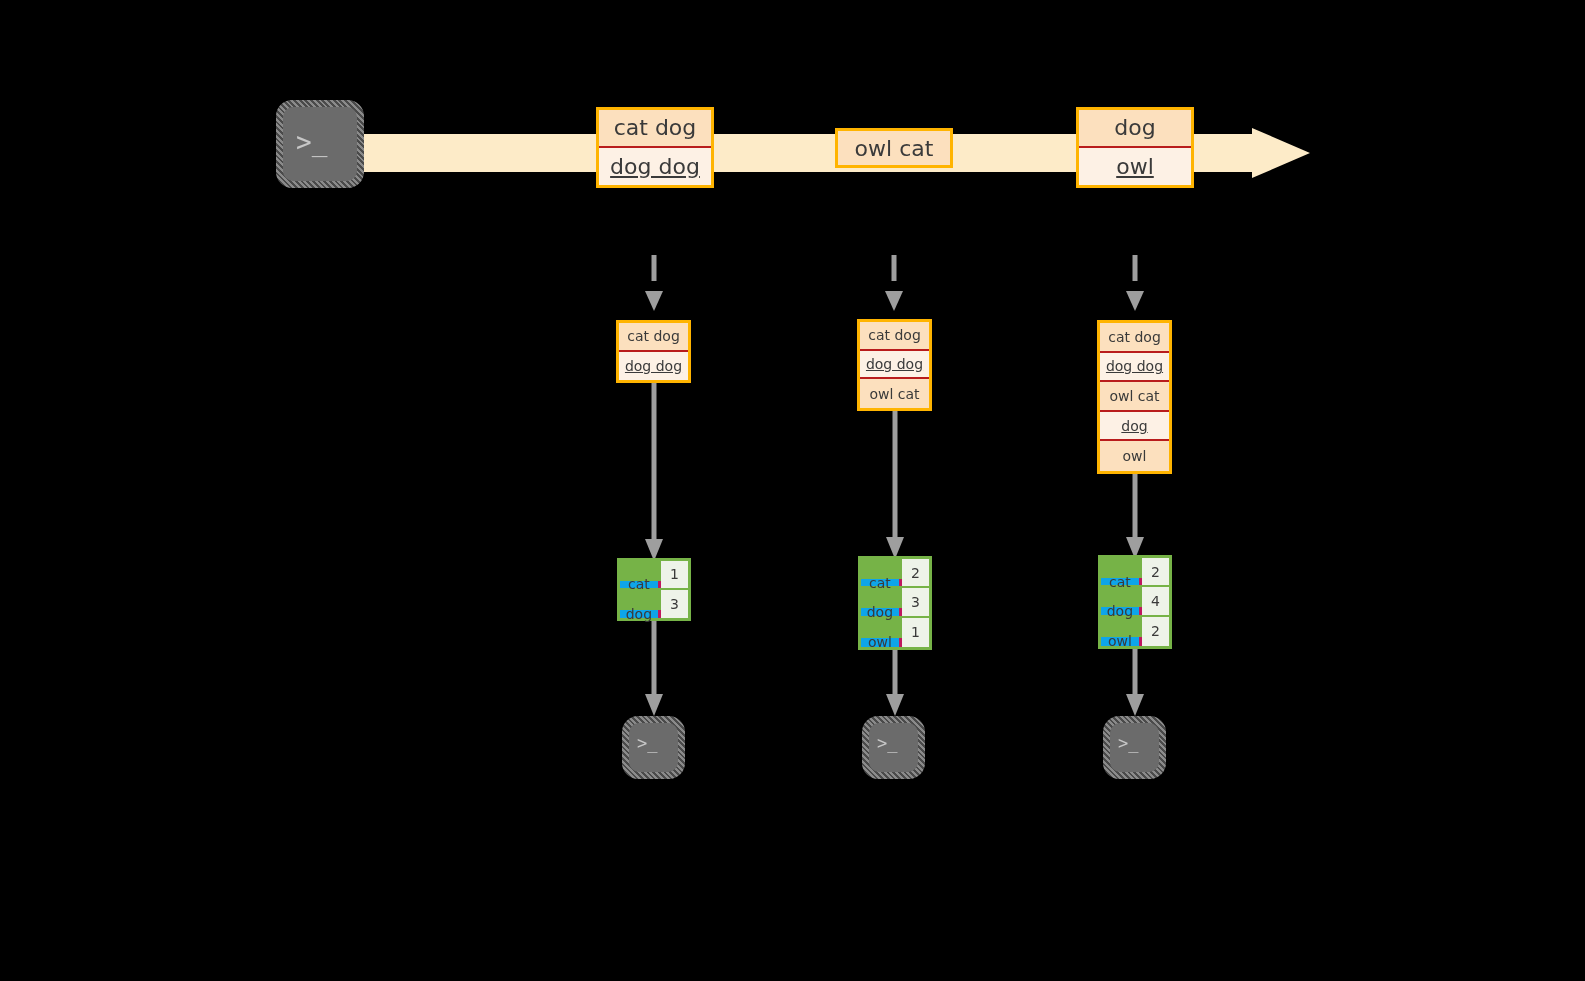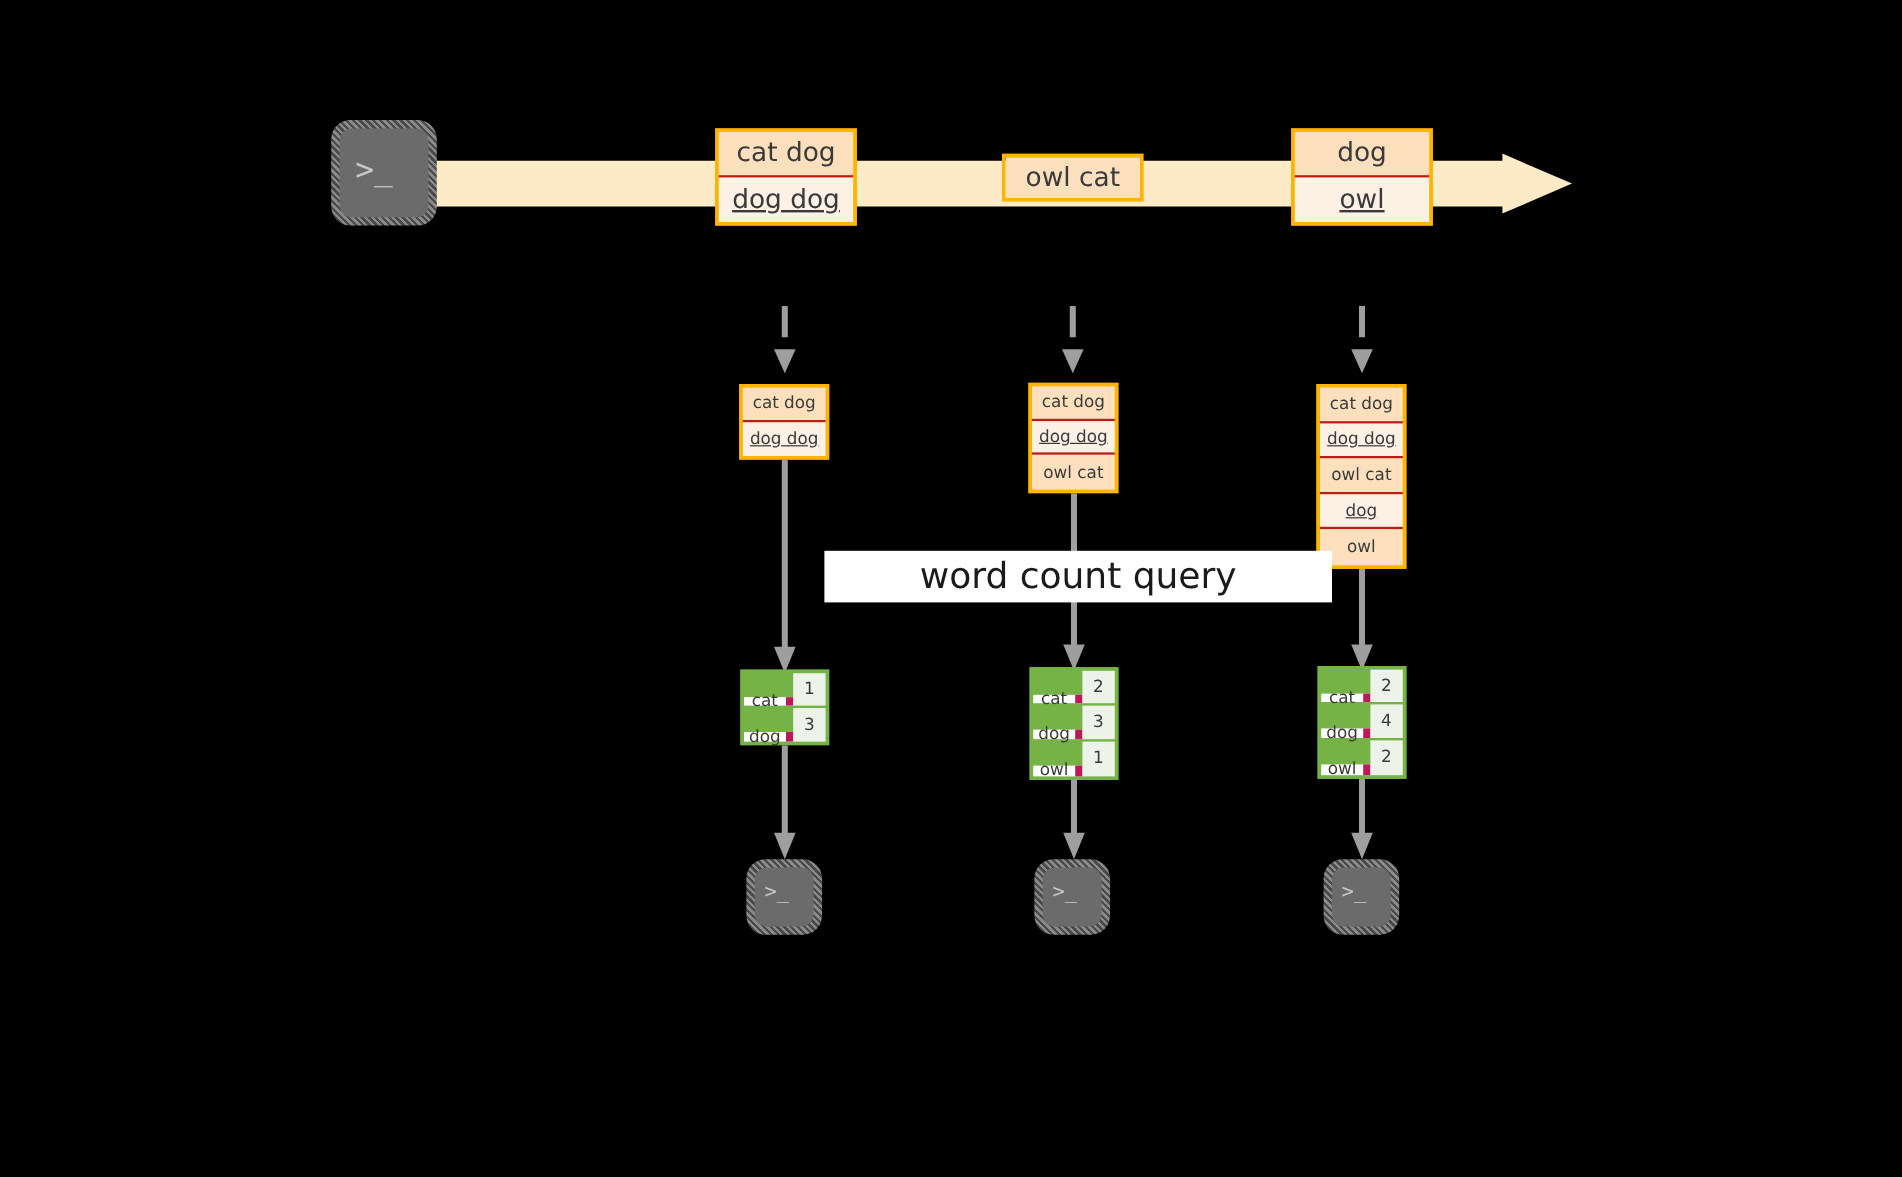--- a/index.html
+++ b/index.html
@@ -98,21 +98,21 @@
   }
   .res-row:last-child { border-bottom: none; }
   .res-cell {
     box-sizing: border-box;
     display: flex;
     align-items: center;
     justify-content: center;
     color: #3a3a3a;
     white-space: nowrap;
   }
-  .res-cell.key   { background: #ffffff; border-right: 6px solid #be185d; margin-top: 20px; }
+  .res-cell.key   { background: #0ea5e9; border-right: 3px solid #be185d; margin-top: 20px; }
   .res-cell.val   { background: #EEF3E9; }
 
   
   .conn { position: absolute; z-index: 2; }
   .conn svg { display: block; }
 
   
   .banner {
     position: absolute;
     background: #FFFFFF;
@@ -206,21 +206,20 @@
       <path d="M2,126 L20,126 L11,148 Z" fill="#9E9E9E"></path>
     </svg>
   </div>
   <div class="conn" style="left:1124px; top:474px;">
     <svg width="22" height="86" viewBox="0 0 22 86" aria-hidden="true">
       <line x1="11" y1="0" x2="11" y2="65" stroke="#9E9E9E" stroke-width="5"></line>
       <path d="M2,63 L20,63 L11,85 Z" fill="#9E9E9E"></path>
     </svg>
   </div>
 
-  <div class="banner" style="left:687px; top:459px; width:423px; height:43px; font-size:30px;">word count query</div>
 
   <div class="res-table" style="left:617px; top:558px; width:74px; height:63px;">
     <div class="res-row" style="height:50%;">
       <div class="res-cell key" style="width:60%; font-size:14px;">cat</div>
       <div class="res-cell val" style="width:40%; font-size:14px;">1</div>
     </div>
     <div class="res-row" style="height:50%;">
       <div class="res-cell key" style="width:60%; font-size:14px;">dog</div>
       <div class="res-cell val" style="width:40%; font-size:14px;">3</div>
     </div>

